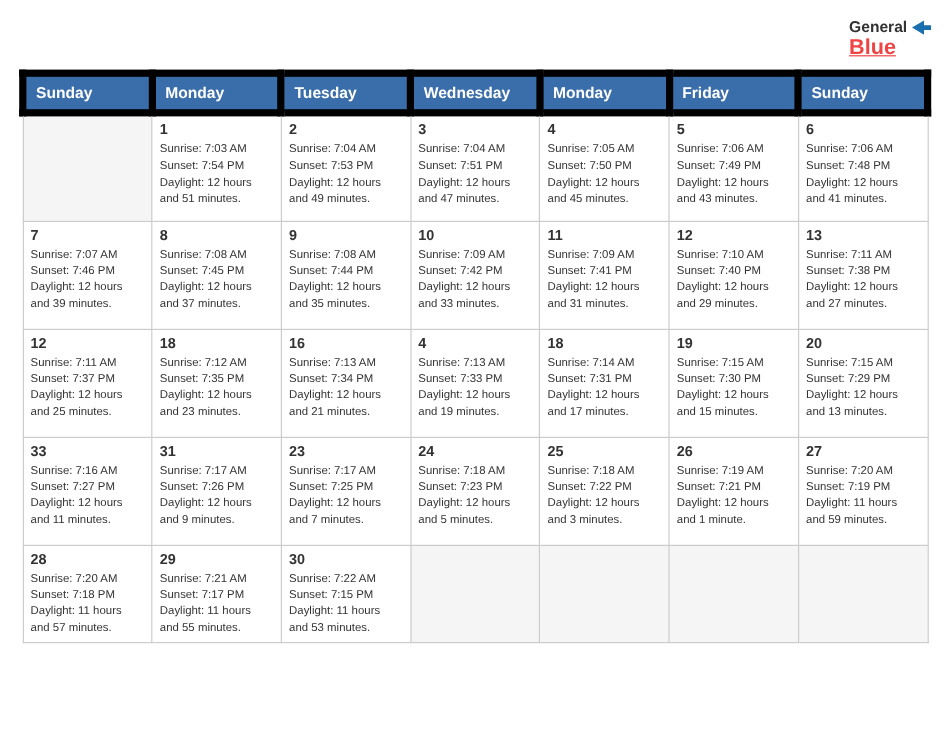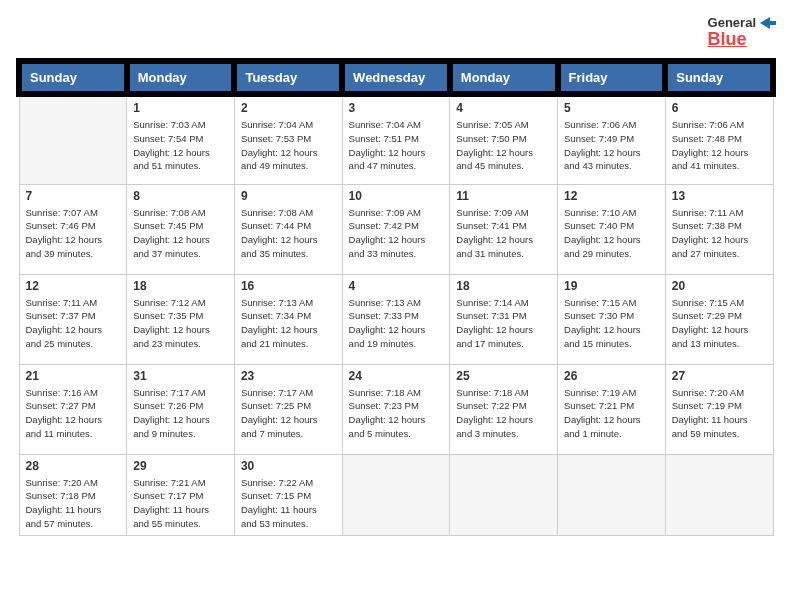--- a/index.html
+++ b/index.html
@@ -194,21 +194,21 @@
           <span class="day-num">19</span>
           <div class="day-info">Sunrise: 7:15 AM<br>Sunset: 7:30 PM<br>Daylight: 12 hours<br>and 15 minutes.</div>
         </td>
         <td>
           <span class="day-num">20</span>
           <div class="day-info">Sunrise: 7:15 AM<br>Sunset: 7:29 PM<br>Daylight: 12 hours<br>and 13 minutes.</div>
         </td>
       </tr>
       <tr class="week-row">
         <td>
-          <span class="day-num">21</span>
+          <span class="day-num">33</span>
           <div class="day-info">Sunrise: 7:16 AM<br>Sunset: 7:27 PM<br>Daylight: 12 hours<br>and 11 minutes.</div>
         </td>
         <td>
           <span class="day-num">31</span>
           <div class="day-info">Sunrise: 7:17 AM<br>Sunset: 7:26 PM<br>Daylight: 12 hours<br>and 9 minutes.</div>
         </td>
         <td>
           <span class="day-num">23</span>
           <div class="day-info">Sunrise: 7:17 AM<br>Sunset: 7:25 PM<br>Daylight: 12 hours<br>and 7 minutes.</div>
         </td>

